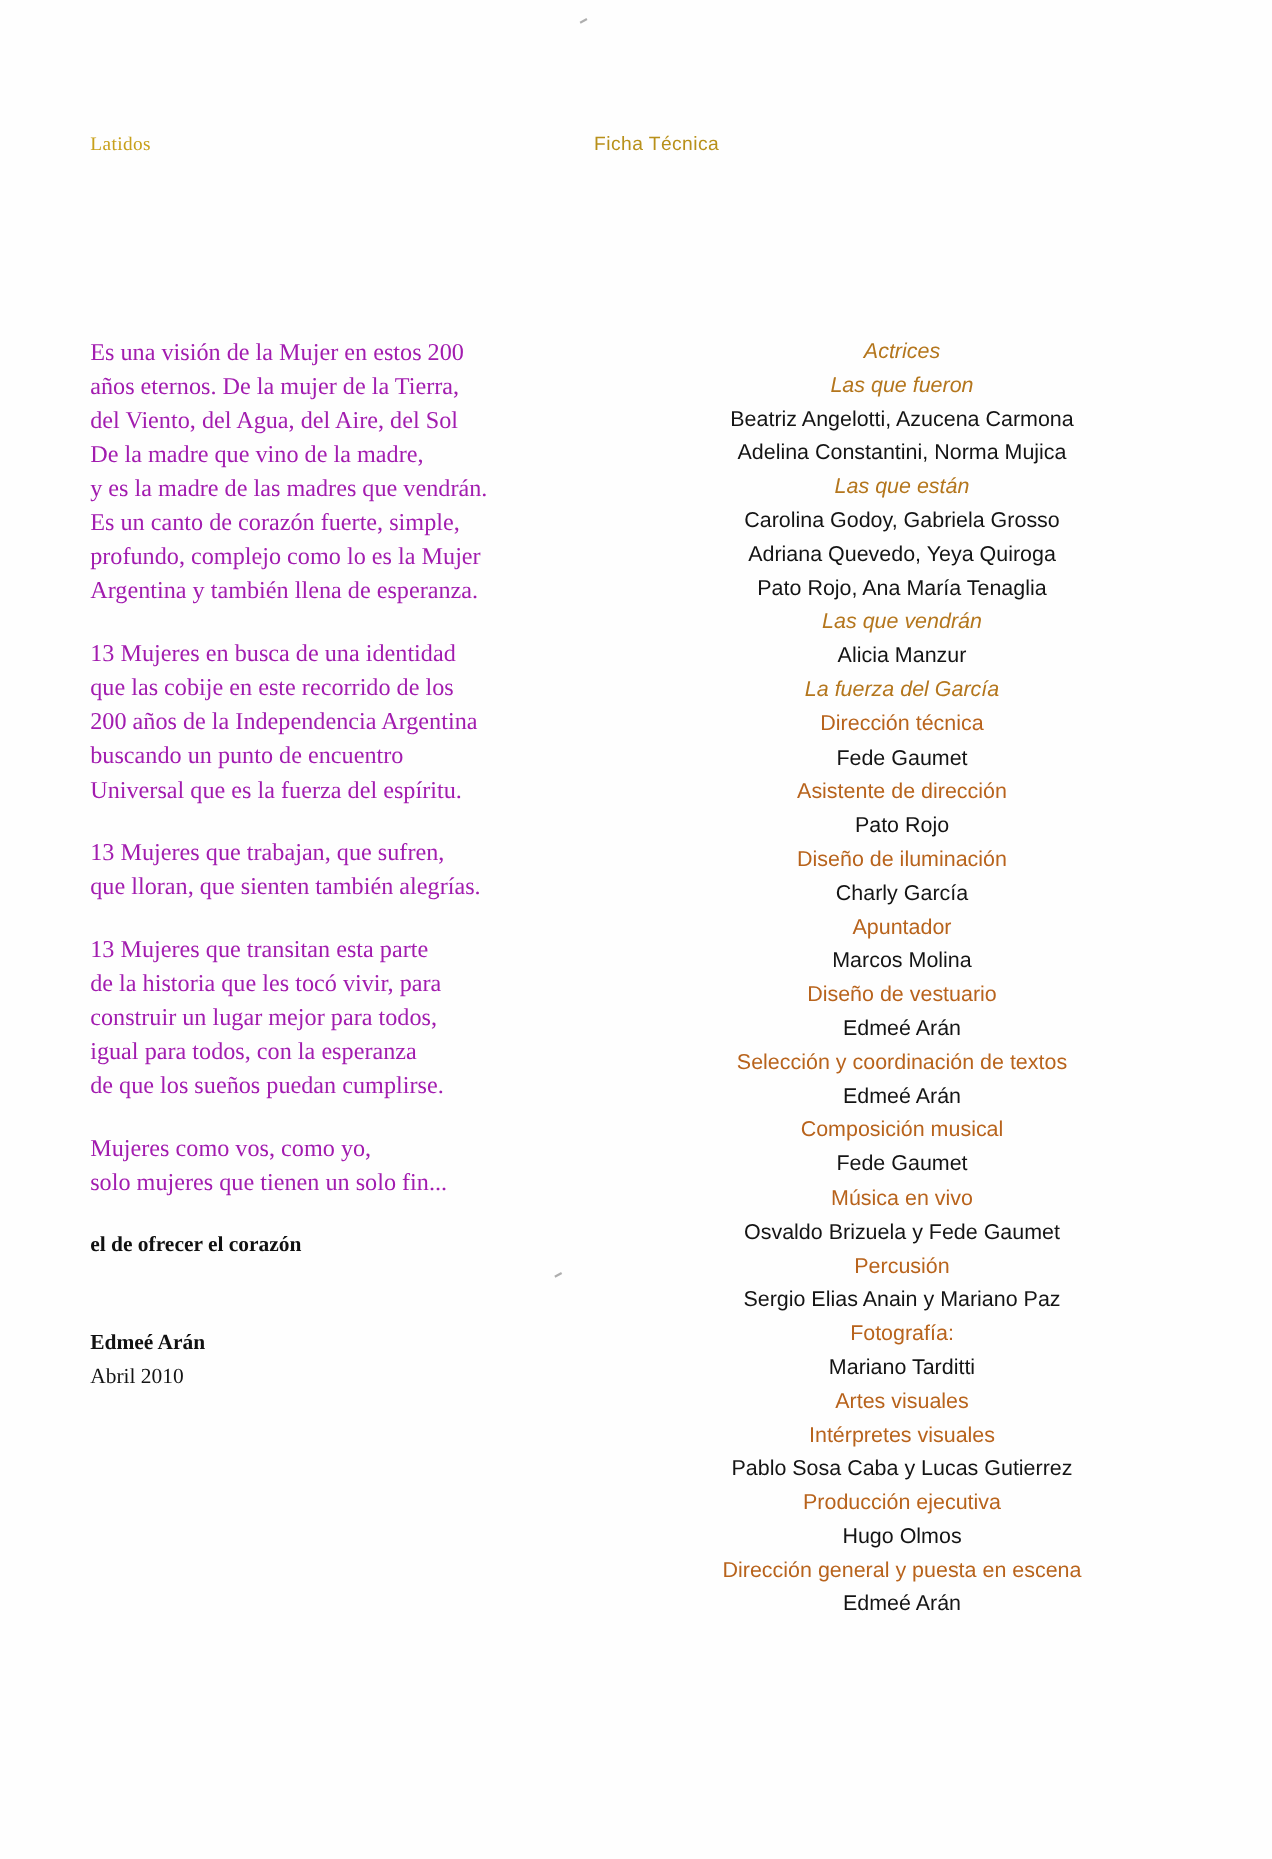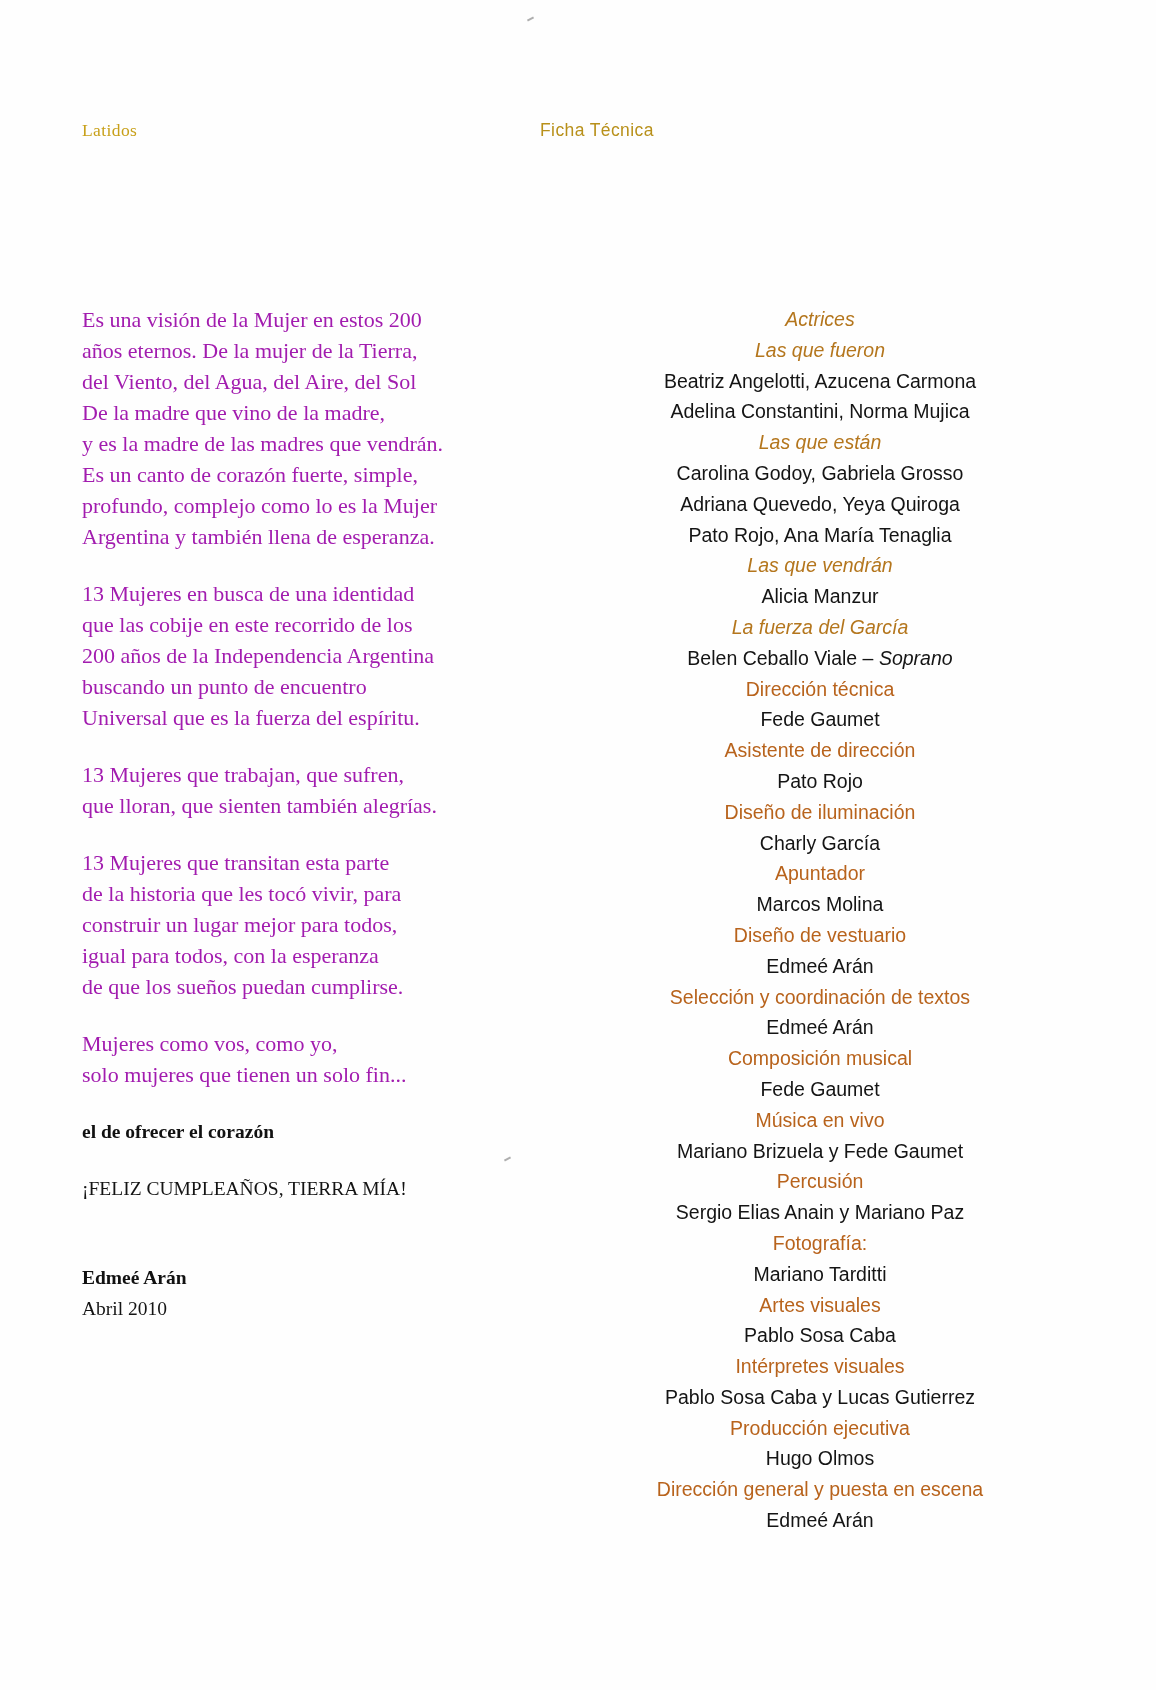--- a/index.html
+++ b/index.html
@@ -150,21 +150,20 @@
         <div class="body-block">13 Mujeres que transitan esta parte
 de la  historia que les tocó vivir, para
 construir un lugar mejor para todos,
 igual para todos, con la esperanza
 de que los sueños puedan cumplirse.</div>
         <div class="body-block">Mujeres como vos, como yo,
 solo mujeres que tienen un solo fin...</div>
       </div>
 
     <div class="bold-line">el de ofrecer el corazón</div>
-    <div class="plain-line">¡FELIZ CUMPLEAÑOS,  TIERRA MÍA!</div>
 
     <div class="signature">
       <div class="name">Edmeé Arán</div>
       <div class="date">Abril 2010</div>
     </div>
   </div>
 
   <div class="col-right">
     <div class="section-heading heading-right">Ficha Técnica</div>
     <div class="credits" id="credits-list">
@@ -178,23 +177,20 @@
         <div class="credit-names">
           <div>Carolina Godoy, Gabriela Grosso</div>
           <div>Adriana Quevedo, Yeya Quiroga</div>
           <div>Pato Rojo, Ana María Tenaglia</div>
         </div>
         <div class="credit-role">Las que vendrán</div>
         <div class="credit-names">
           <div>Alicia Manzur</div>
         </div>
         <div class="credit-role">La fuerza del García</div>
-        <div class="credit-names">
-          <div>Belen Ceballo Viale – <em>Soprano</em></div>
-        </div>
         <div class="credit-role plainrole">Dirección técnica</div>
         <div class="credit-names">
           <div>Fede Gaumet</div>
         </div>
         <div class="credit-role plainrole">Asistente de dirección</div>
         <div class="credit-names">
           <div>Pato Rojo</div>
         </div>
         <div class="credit-role plainrole">Diseño de iluminación</div>
         <div class="credit-names">
@@ -211,34 +207,31 @@
         <div class="credit-role plainrole">Selección y coordinación de textos</div>
         <div class="credit-names">
           <div>Edmeé Arán</div>
         </div>
         <div class="credit-role plainrole">Composición musical</div>
         <div class="credit-names">
           <div>Fede Gaumet</div>
         </div>
         <div class="credit-role plainrole">Música en vivo</div>
         <div class="credit-names">
-          <div>Mariano Brizuela y Fede Gaumet</div>
+          <div>Osvaldo Brizuela y Fede Gaumet</div>
         </div>
         <div class="credit-role plainrole">Percusión</div>
         <div class="credit-names">
           <div>Sergio Elias Anain y Mariano Paz</div>
         </div>
         <div class="credit-role plainrole">Fotografía:</div>
         <div class="credit-names">
           <div>Mariano Tarditti</div>
         </div>
         <div class="credit-role plainrole">Artes visuales</div>
-        <div class="credit-names">
-          <div>Pablo Sosa Caba</div>
-        </div>
         <div class="credit-role plainrole">Intérpretes visuales</div>
         <div class="credit-names">
           <div>Pablo Sosa Caba y Lucas Gutierrez</div>
         </div>
         <div class="credit-role plainrole">Producción ejecutiva</div>
         <div class="credit-names">
           <div>Hugo Olmos</div>
         </div>
         <div class="credit-role plainrole">Dirección general y puesta en escena</div>
         <div class="credit-names">

